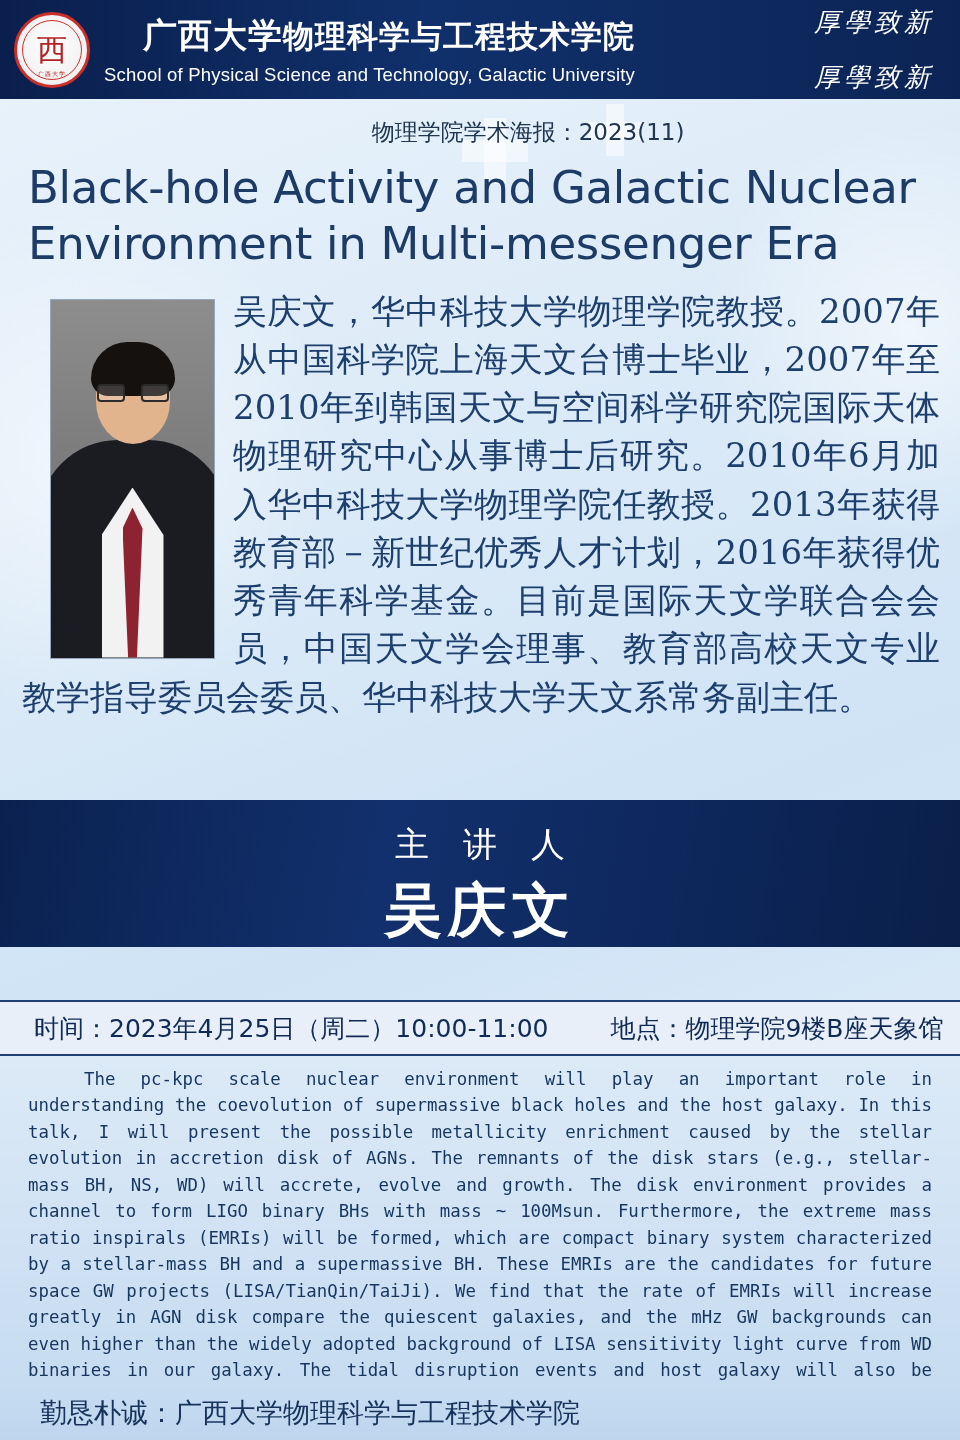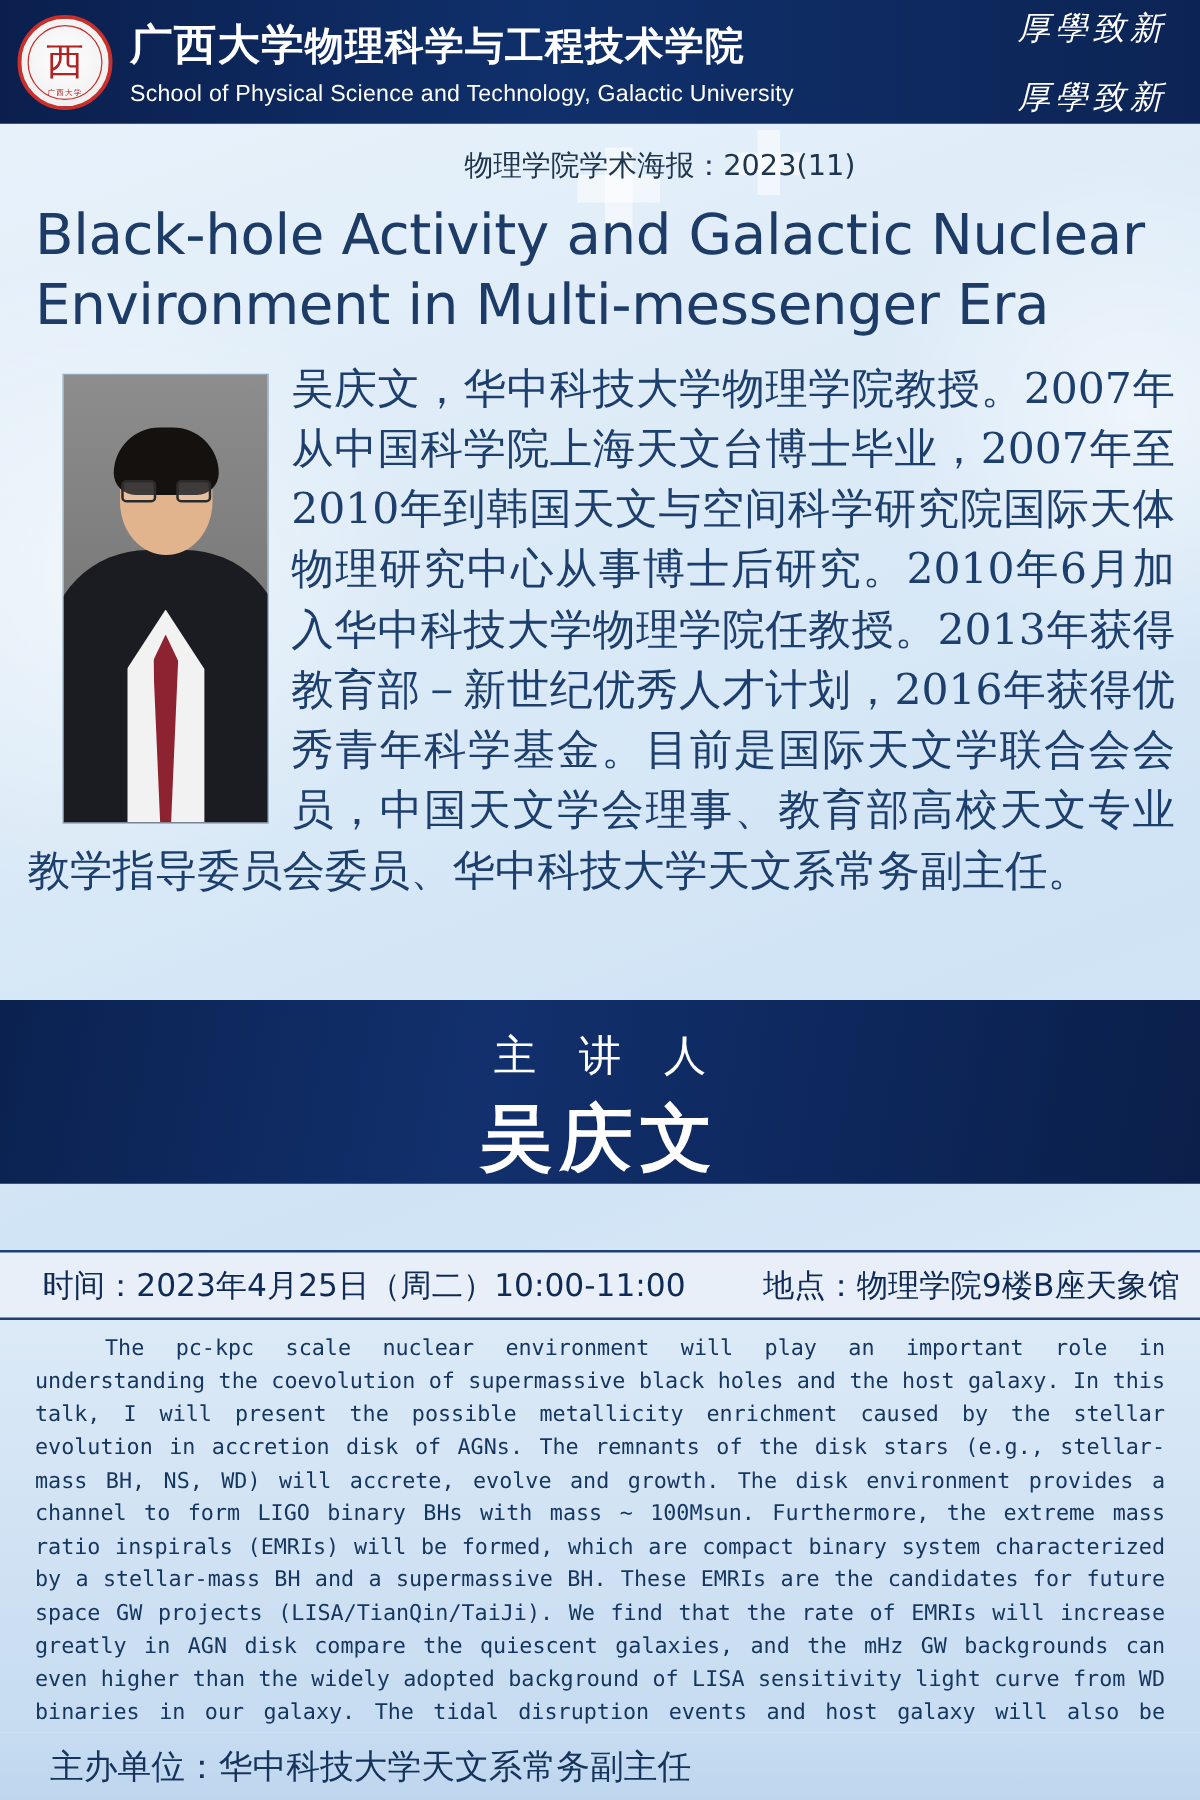--- a/index.html
+++ b/index.html
@@ -37,21 +37,21 @@
     border:1px solid #c9302c;
   }
   .seal-mark {
     color:#b22222; font-size:30px; line-height:1;
     font-family:"DejaVu Serif", serif;
   }
   .seal-sub {
     position:absolute; bottom:6px; left:0; right:0; text-align:center;
     font-size:6px; color:#b22222; letter-spacing:1px;
   }
-  .header-text { margin-left: 14px; }
+  .header-text { margin-left: 14px; text-align: right; }
   .hdr-cn {
     color:#ffffff; font-size:31px; font-weight:bold; letter-spacing:1px;
     font-family:"DejaVu Sans","Liberation Sans",sans-serif;
     white-space: nowrap;
   }
   .hdr-cn .big { font-size:34px; }
   .hdr-en {
     color:#ffffff; font-size:18.5px; margin-top:5px; letter-spacing:.2px;
     white-space: nowrap;
   }
@@ -266,16 +266,16 @@
   <div class="when">
     <div class="t">时间：2023年4月25日（周二）10:00-11:00</div>
     <div class="p">地点：物理学院9楼B座天象馆</div>
   </div>
 
   <div class="abstract">
     <p>The pc-kpc scale nuclear environment will play an important role in understanding the coevolution of supermassive black holes and the host galaxy. In this talk, I will present the possible metallicity enrichment caused by the stellar evolution in accretion disk of AGNs. The remnants of the disk stars (e.g., stellar-mass BH, NS, WD) will accrete, evolve and growth. The disk environment provides a channel to form LIGO binary BHs with mass ~ 100Msun. Furthermore, the extreme mass ratio inspirals (EMRIs) will be formed, which are compact binary system characterized by a stellar-mass BH and a supermassive BH. These EMRIs are the candidates for future space GW projects (LISA/TianQin/TaiJi). We find that the rate of EMRIs will increase greatly in AGN disk compare the quiescent galaxies, and the mHz GW backgrounds can even higher than the widely adopted background of LISA sensitivity light curve from WD binaries in our galaxy. The tidal disruption events and host galaxy will also be discussed.</p>
   </div>
 
   <div class="footer">
-    <div class="org">主办单位：华中科技大学天文系常务副主任</div>
+    <div class="org">勤恳朴诚：广西大学物理科学与工程技术学院</div>
   </div>
 
 </div>
 
 </body></html>

